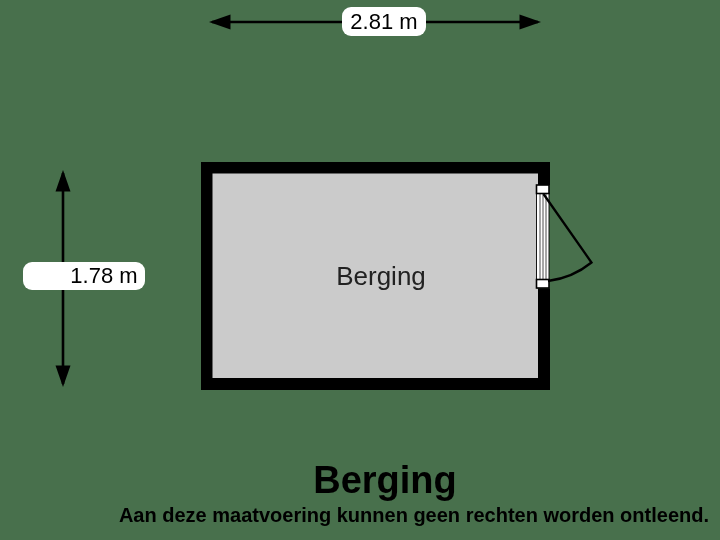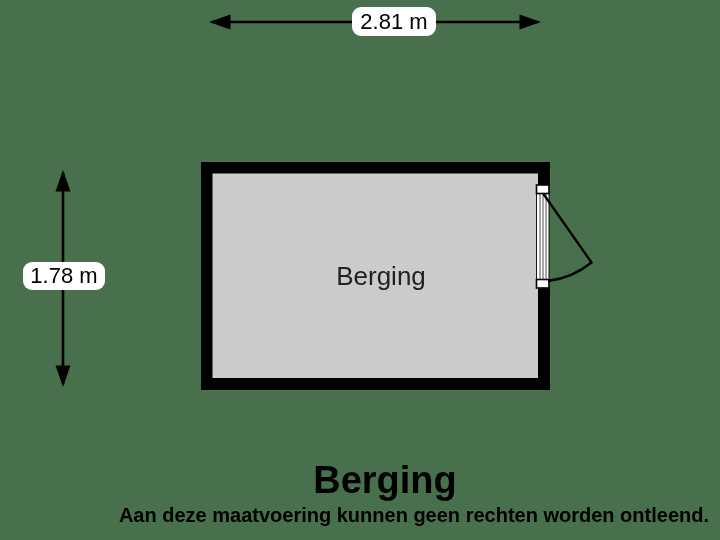--- a/index.html
+++ b/index.html
@@ -27,30 +27,31 @@
     background: #ffffff;
     border-radius: 9px;
     display: flex;
     align-items: center;
     justify-content: center;
     font-size: 22px;
     color: #000000;
     white-space: nowrap;
   }
   .dim-label.horizontal {
-    left: 352px;
+    left: 342px;
     top: 7px;
     width: 84px;
     height: 29px;
   }
   .dim-label.vertical {
     left: 23px;
     top: 262px;
     width: 82px;
     height: 28px;
+    padding-left: 40px;
   }
   .room-label {
     position: absolute;
     left: 281px;
     top: 261px;
     width: 200px;
     height: 30px;
     line-height: 30px;
     text-align: center;
     font-size: 26px;

